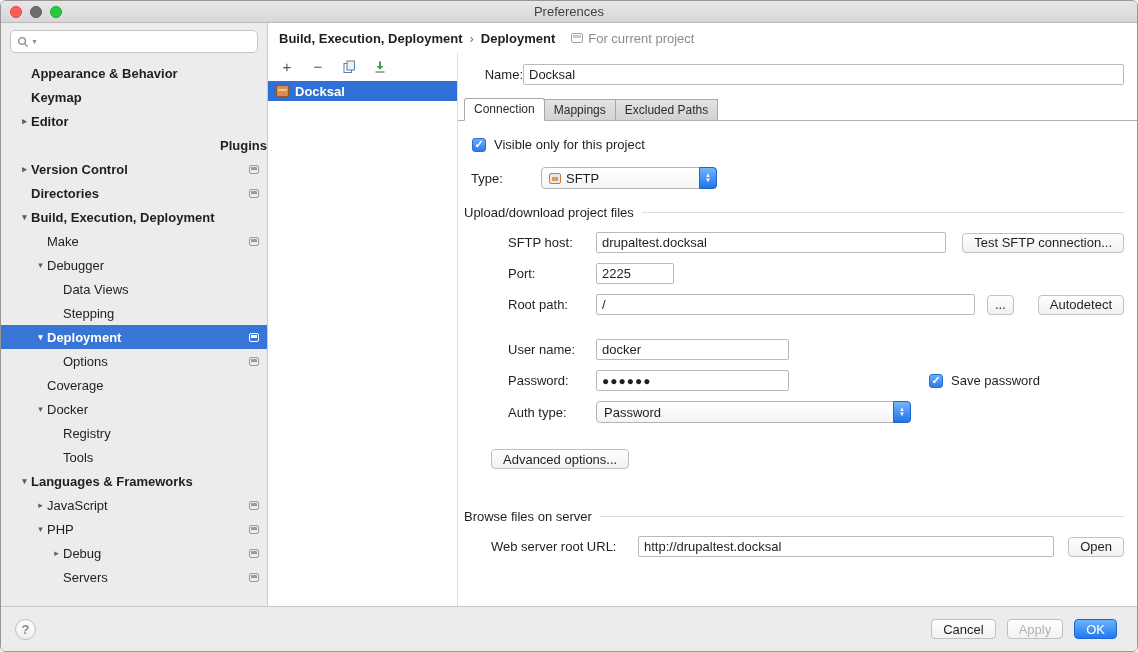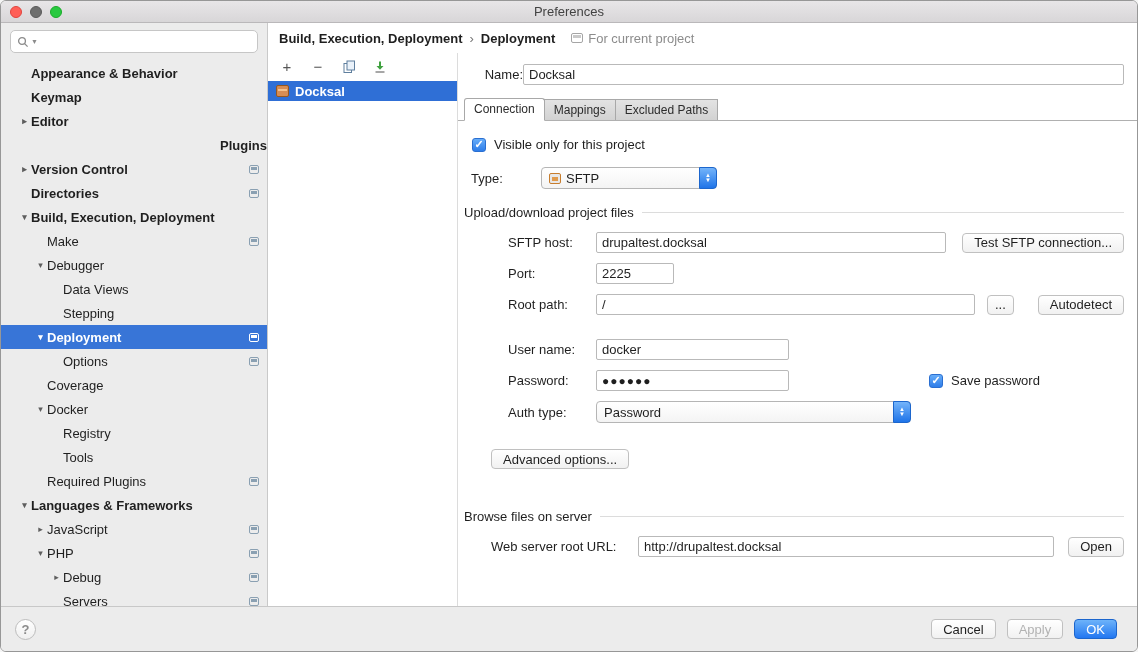--- a/index.html
+++ b/index.html
@@ -240,25 +240,20 @@
             <span>Docker</span>
           </div>
           <div class="tree-row" style="padding-left: 62px;">
             <span class="tree-arrow"></span>
             <span>Registry</span>
           </div>
           <div class="tree-row" style="padding-left: 62px;">
             <span class="tree-arrow"></span>
             <span>Tools</span>
           </div>
-          <div class="tree-row" style="padding-left: 46px;">
-            <span class="tree-arrow"></span>
-            <span>Required Plugins</span>
-            <span class="tree-badge"></span>
-          </div>
           <div class="tree-row bold" style="padding-left: 30px;">
             <span class="tree-arrow">▾</span>
             <span>Languages &amp; Frameworks</span>
           </div>
           <div class="tree-row" style="padding-left: 46px;">
             <span class="tree-arrow">▸</span>
             <span>JavaScript</span>
             <span class="tree-badge"></span>
           </div>
           <div class="tree-row" style="padding-left: 46px;">

